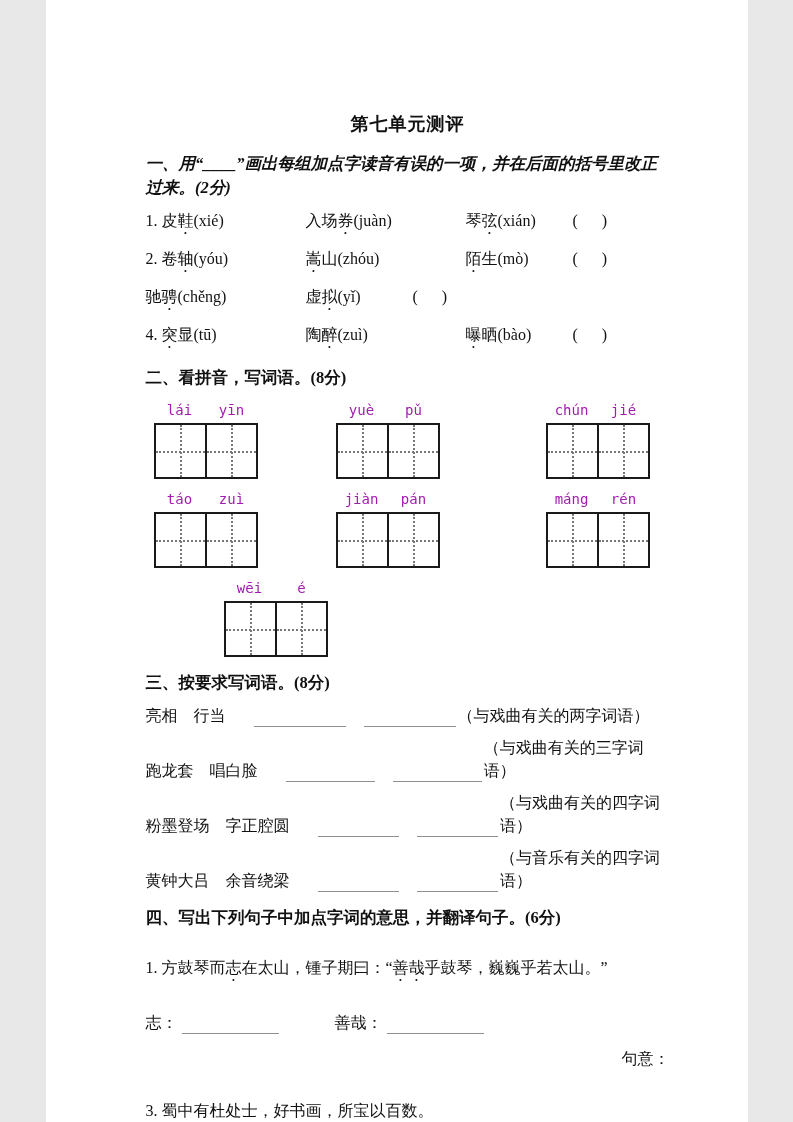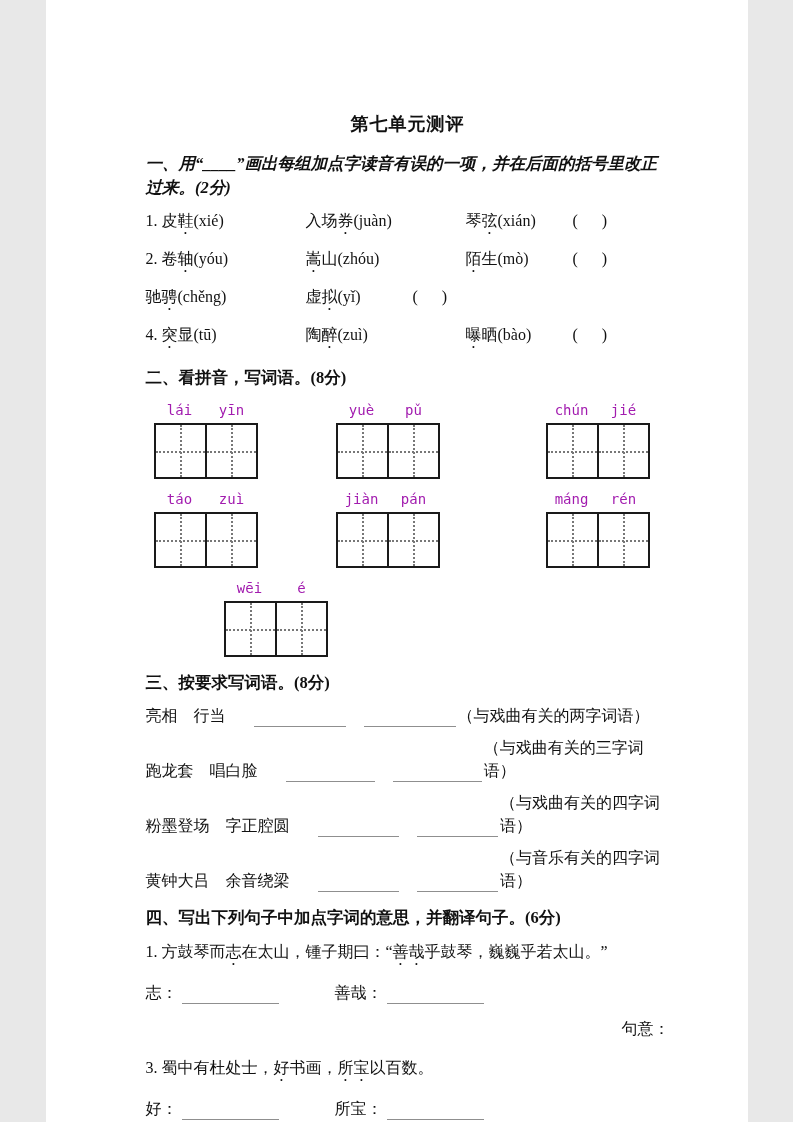--- a/index.html
+++ b/index.html
@@ -39,21 +39,21 @@
   .gcell::before{content:'';position:absolute;left:0;right:0;top:50%;border-top:2px dotted #777;}
   .gcell::after{content:'';position:absolute;top:0;bottom:0;left:50%;border-left:2px dotted #777;}
   
   .s3line{display:flex;align-items:flex-end;font-size:16px;line-height:23px;margin:9px 0;}
   .s3line .words{white-space:pre;}
   .blank{display:inline-block;width:92px;border-bottom:1px solid #8f8f8f;height:16px;}
   .s3line .blank{margin-left:28px;}
   .s3line .blank+.blank{margin-left:18px;}
   .s3line .note{margin-left:2px;}
   
-  .sent{font-size:16px;line-height:24px;margin:10px 0;}
+  .sent{font-size:16px;line-height:24px;margin:26px 0;}
   .ansrow{display:flex;align-items:flex-end;font-size:16px;line-height:23px;margin:12px 0;}
   .ansrow .blank{width:97px;margin-left:4px;}
   .ansrow .gap{width:56px;}
   .jy{display:flex;align-items:flex-end;font-size:16px;line-height:23px;margin:13px 0;flex-direction:column;}
   .jy .fill{flex:1;border-bottom:1px solid #8f8f8f;height:16px;margin-bottom:2px;}
 </style>
 </head>
 <body>
 
 <div class="page">

